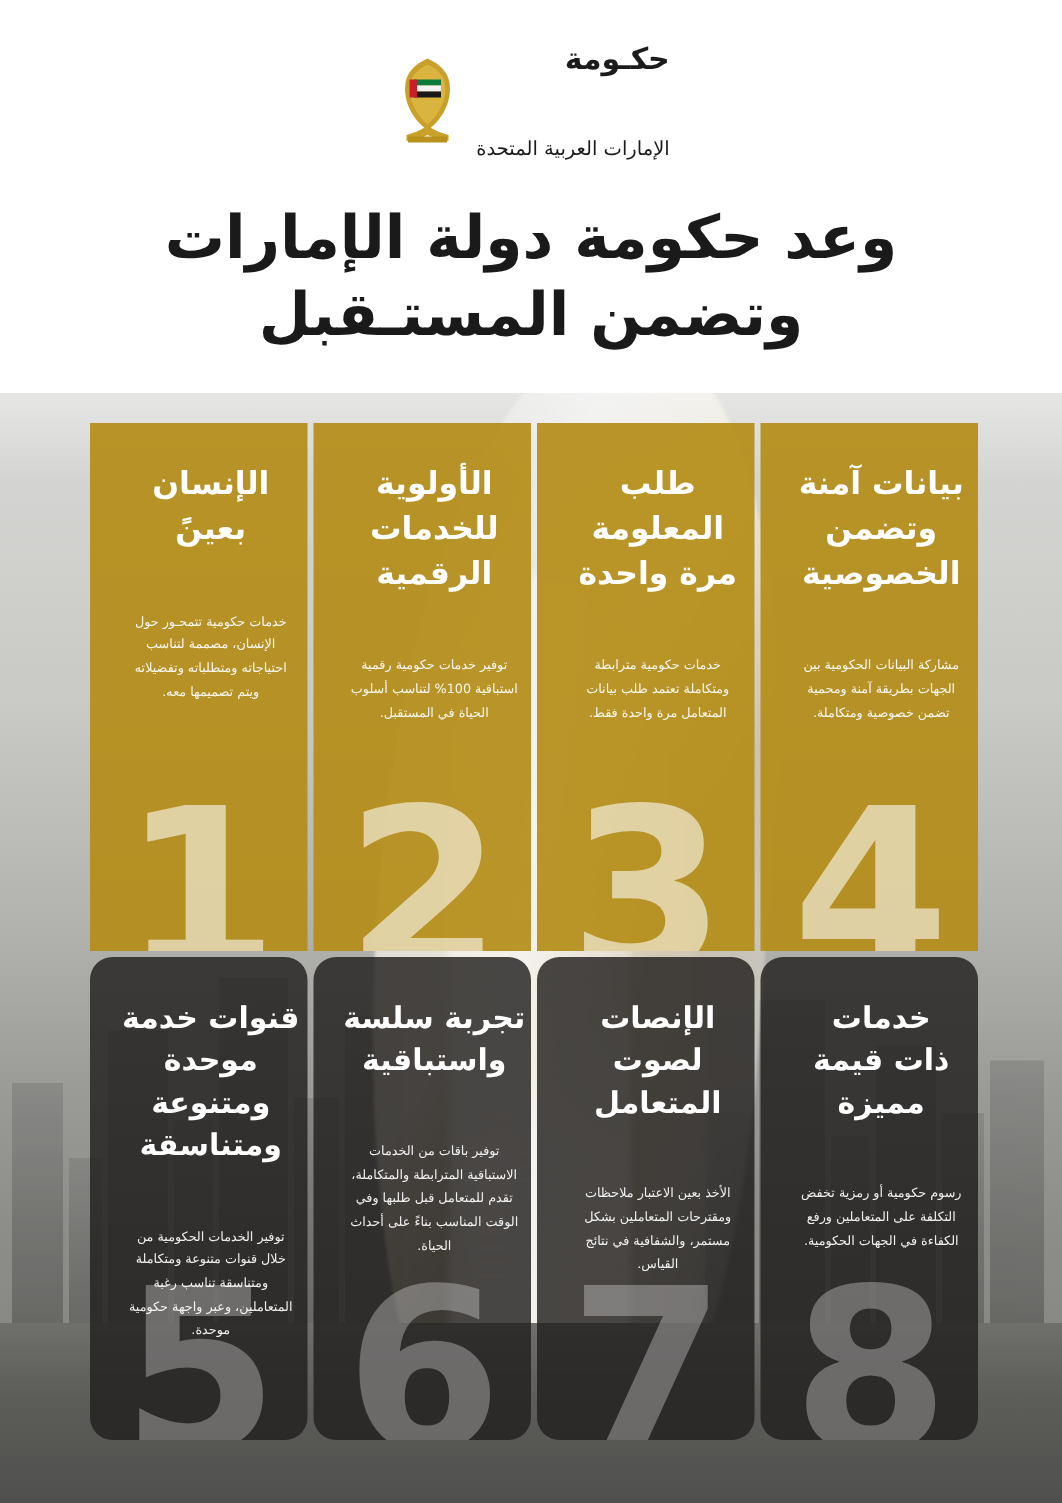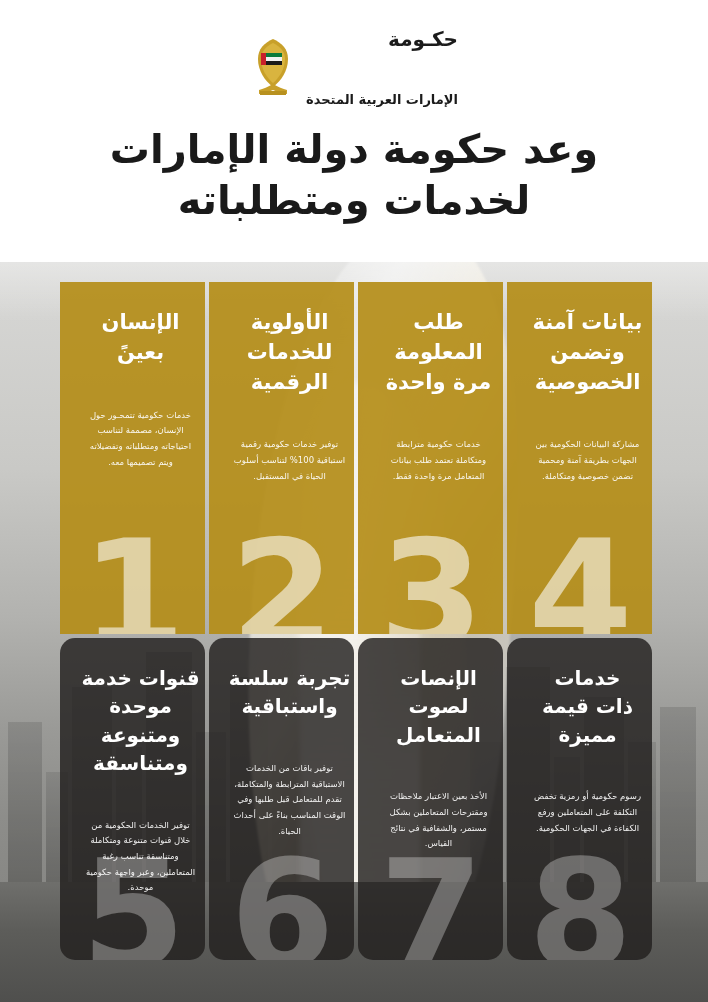--- a/index.html
+++ b/index.html
@@ -38,25 +38,25 @@
   .emblem svg { display: block; }
   .logo-text {
     text-align: right;
     line-height: 1.15;
     color: #1b1b1b;
   }
   .logo-text .l1 {
     font-size: 20px; font-weight: bold; letter-spacing: 1px;
   }
   .logo-text .l2 {
-    font-size: 13px; font-weight: bold; margin-top: 42px;
+    font-size: 13px; font-weight: normal; margin-top: 42px;
   }
 
   .title-block {
-    margin-top: 16px;
+    margin-top: 26px;
     text-align: center;
     color: #1a1a1a;
   }
   .title-line {
     font-size: 40px;
     font-weight: bold;
     line-height: 1.28;
     letter-spacing: 1px;
     white-space: nowrap;
   }
@@ -191,21 +191,21 @@
             <rect x="11" y="16" width="5" height="12" fill="#c8202a"></rect>
             <path d="M23 47 C18 50 13 52 9 53 L9 57 C15 56 19 55 23 53 C27 55 31 56 37 57 L37 53 C33 52 28 50 23 47 Z" fill="#c8a02a"></path>
             <path d="M10 54 L36 54 L36 58 L10 58 Z" fill="#b8911f"></path>
           </g>
         </svg>
       </div>
     </div>
 
     <div class="title-block">
       <div class="title-line">وعد حكومة دولة الإمارات</div>
-      <div class="title-line">لخدمات ومتطلباته</div>
+      <div class="title-line">وتضمن المستـقبل</div>
     </div>
   </div>
 
   <div class="photoband">
     <div class="sky"></div>
     <div class="skyline">
       <div class="bld" style="left:8px;  width:34px;  height:170px;"></div>
       <div class="bld" style="left:46px;  width:22px;  height:120px;"></div>
       <div class="bld" style="left:72px;  width:40px;  height:205px;"></div>
       <div class="bld" style="left:116px; width:26px;  height:145px;"></div>

